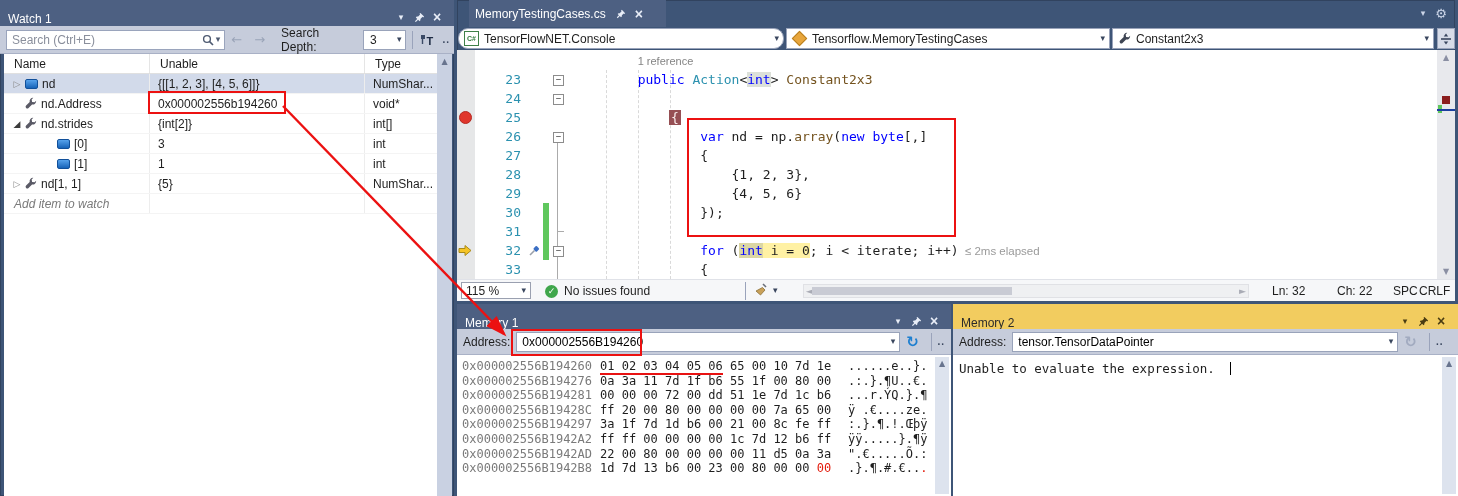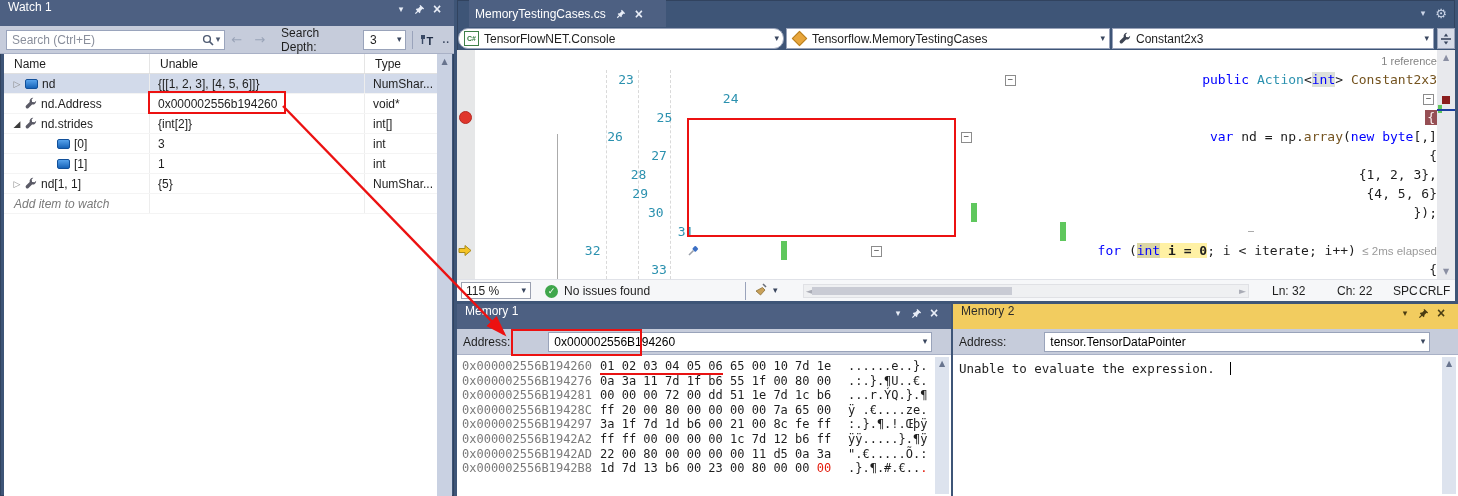--- a/index.html
+++ b/index.html
@@ -1,21 +1,21 @@
 <!DOCTYPE html>
 <html><head>
 <meta charset="utf-8">
 <style>
   html,body{margin:0;padding:0;background:#2b3c59;}
   #stage{position:relative;width:1458px;height:496px;background:#3E5577;overflow:hidden;
          font-family:"Liberation Sans",sans-serif;color:#1e1e1e;}
   .abs{position:absolute;}
   .win{position:absolute;box-shadow:0 0 0 1px #31435f inset;}
   .cap{position:absolute;left:0;top:0;right:0;height:26px;background:#4D6082;color:#fff;
-       font-size:12px;display:flex;align-items:flex-start;padding:0 8px;box-sizing:border-box;}
+       font-size:12px;display:flex;align-items:flex-end;padding:0 8px;box-sizing:border-box;}
   .cap .sp{flex:1;}
   .capbtn{width:18px;height:18px;display:flex;align-items:center;justify-content:center;color:#E8EDF7;cursor:default;}
   .glyph{font-family:"DejaVu Sans",sans-serif;}
   .caret{font-family:"DejaVu Sans",sans-serif;font-size:9px;line-height:1;}
   .xbtn{font-size:14px;font-weight:bold;line-height:1;}
   .toolrow{position:absolute;left:0;right:0;background:#C6CCDB;border-bottom:1px solid #A9B1C6;box-sizing:border-box;}
   .combo{background:#fff;border:1px solid #99A3BA;display:flex;align-items:center;font-size:12px;box-sizing:border-box;}
   .combo .caret{margin-left:auto;color:#39465E;padding:0 4px;}
   .dots{font-weight:bold;color:#39465E;letter-spacing:1px;font-size:10px;line-height:4px;}
 
@@ -58,61 +58,61 @@
   #tab-icons{position:absolute;right:8px;top:0;height:27px;display:flex;align-items:center;gap:10px;color:#CBD5E8;}
   #navbar{position:absolute;left:0;top:27px;right:0;height:23px;}
   .navcombo{position:absolute;top:1px;height:21px;padding-left:5px;}
   #split-btn{position:absolute;right:0;top:1px;width:18px;height:21px;background:#D7DCE8;border:1px solid #9AA3BA;
      box-sizing:border-box;display:flex;align-items:center;justify-content:center;}
   #codearea{position:absolute;left:0;top:50px;width:980px;height:229px;background:#fff;overflow:hidden;}
   #gutterbg{position:absolute;left:0;top:0;width:18px;height:229px;background:#E6E7E8;}
   .iguide{position:absolute;top:20px;bottom:0;width:0;border-left:1px dashed #D9D9D9;}
   #foldline{position:absolute;left:100px;top:84px;bottom:0;width:1px;background:#ABABAB;}
   #code-lines{position:absolute;left:0;top:1px;right:0;}
-  .crow{display:flex;height:19px;line-height:19px;font-family:"DejaVu Sans Mono",monospace;font-size:13px;justify-content:space-between;}
+  .crow{display:flex;height:19px;line-height:19px;font-family:"DejaVu Sans Mono",monospace;font-size:13px;}
   .gut{width:18px;position:relative;}
   .lnum{width:52px;text-align:right;padding-right:6px;box-sizing:border-box;color:#2B91AF;}
   .ltool{width:16px;position:relative;}
   .lchg{width:6px;}
   .lchg.on{background:#5FC75D;}
   .lfold{width:18px;position:relative;}
   .fbox{position:absolute;left:4px;top:5px;width:9px;height:9px;background:#fff;border:1px solid #8C8C8C;
      font-size:9px;line-height:7px;text-align:center;color:#444;font-family:"DejaVu Sans Mono",monospace;}
   .ftick{position:absolute;left:9px;top:9px;width:6px;height:1px;background:#ABABAB;}
   .ltext{white-space:pre;padding-left:8px;}
   .bpdot{position:absolute;left:2px;top:3px;width:13px;height:13px;border-radius:50%;
      background:#E0362C;border:1px solid #B52A22;box-sizing:border-box;}
   .c-k{color:#0000FF;}
   .c-t{color:#2B91AF;}
   .c-m{color:#74531F;}
   .c-b{background:#964F54;color:#FBEFEF;padding:0 2px;}
   .c-rk{color:#0000FF;background:#DCE0D9;}
   .c-yk{color:#0000FF;background:#DBD6A4;}
-  .c-y{background:#FFF1A4;font-weight:bold;}
+  .c-y{background:#FFF1A4;}
   .c-p{font-family:"Liberation Sans",sans-serif;font-size:11.5px;color:#9A9A9A;}
   .c-lens{font-family:"Liberation Sans",sans-serif;font-size:11px;color:#848484;}
   #vscroll{position:absolute;left:980px;top:50px;width:18px;height:229px;background:#E8E9ED;}
   #vscroll .mark-bp{position:absolute;left:5px;top:46px;width:8px;height:8px;background:#8B1E1E;}
   #vscroll .mark-chg{position:absolute;left:1px;top:55px;width:4px;height:8px;background:#5FC75D;}
   #vscroll .mark-pos{position:absolute;left:0;top:59px;width:100%;height:2px;background:#1B3FA0;}
   #botbar{position:absolute;left:0;top:279px;width:998px;height:22px;background:#F6F7F9;border-top:1px solid #E0E2E8;
      box-sizing:border-box;font-size:12px;}
   #zoom-combo{position:absolute;left:4px;top:2px;width:70px;height:17px;border-color:#9AA0B0;}
   #health{position:absolute;left:88px;top:0;height:22px;display:flex;align-items:center;gap:6px;}
   .checkc{width:13px;height:13px;border-radius:50%;background:#3FA64B;color:#fff;font-size:9px;
      display:flex;align-items:center;justify-content:center;font-family:"DejaVu Sans",sans-serif;}
   #broom{position:absolute;left:296px;top:3px;display:flex;align-items:center;gap:4px;}
   #hscroll{position:absolute;left:346px;top:4px;width:446px;height:14px;background:#EFF0F2;border:1px solid #E0E1E5;box-sizing:border-box;}
   #hscroll .thumb{position:absolute;left:8px;top:2px;width:200px;height:8px;background:#C9CBD4;}
   .harr{position:absolute;top:1px;color:#A9ABB5;font-size:9px;font-family:"DejaVu Sans",sans-serif;}
   #status-right span{position:absolute;top:4px;}
 
   
   .memwin{top:304px;height:192px;background:#fff;}
-  .memtool{top:25px;height:26px;display:flex;align-items:center;padding:0 6px;gap:32px;}
+  .memtool{top:25px;height:26px;display:flex;align-items:center;padding:0 6px;}
   .memtool .lbl{font-size:12px;margin-right:6px;}
   .addr-combo{height:20px;flex:0 0 auto;}
   .addr-combo input{border:0;outline:0;font-size:12px;padding:0 5px;width:100%;background:transparent;
      font-family:"Liberation Sans",sans-serif;}
   .refresh{font-family:"DejaVu Sans",sans-serif;font-size:15px;font-weight:bold;margin:0 6px;}
   .membody{position:absolute;left:0;top:51px;right:0;bottom:0;background:#fff;overflow:hidden;}
   .mrow{display:flex;height:14.6px;line-height:14.6px;font-family:"DejaVu Sans Mono",monospace;font-size:12px;white-space:pre;}
   .maddr{width:138px;color:#7A7A7A;}
   .mhex{width:248px;color:#1e1e1e;}
   .masc{color:#1e1e1e;}

